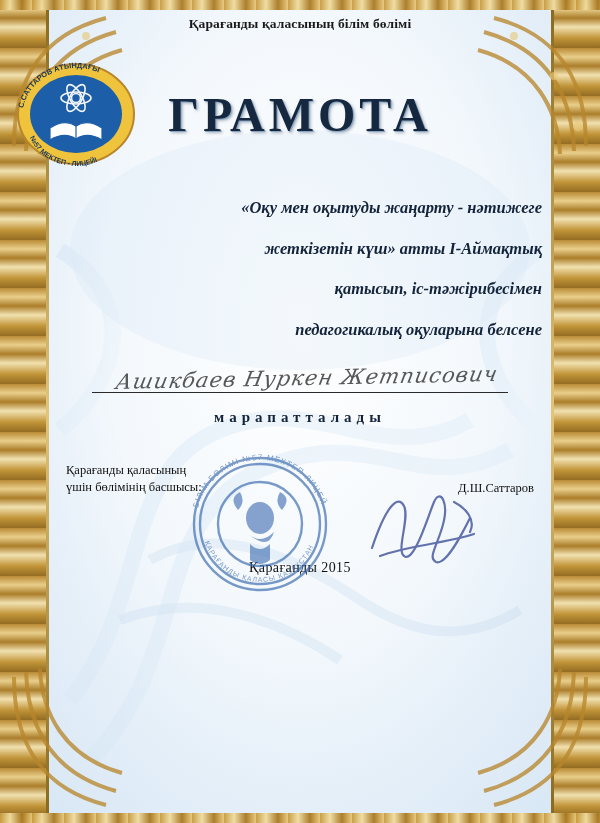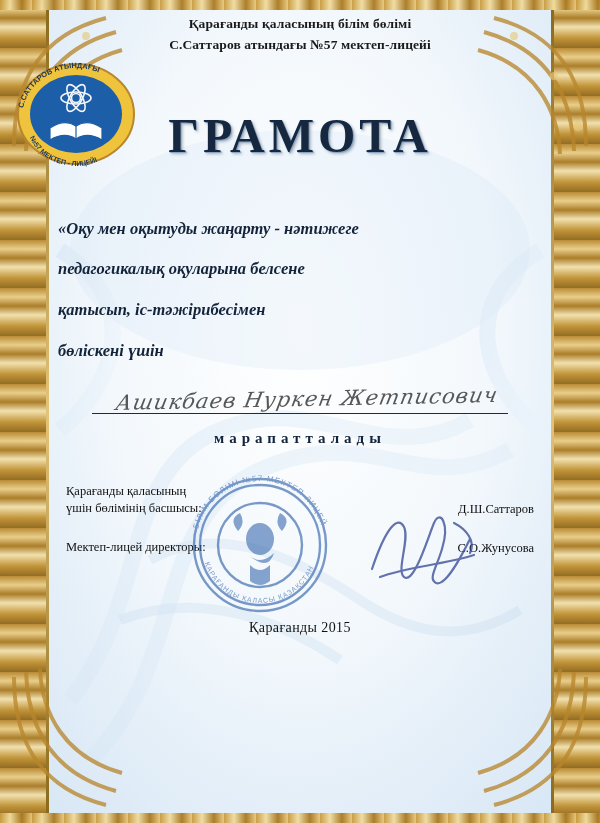--- a/index.html
+++ b/index.html
@@ -125,21 +125,21 @@
     font-size: 48px;
     font-weight: 700;
     letter-spacing: 4px;
     color: #16283f;
     text-shadow: 1px 1px 0 #8aa6c2, 2px 2px 3px rgba(20,40,70,.35);
   }
 
   .body-text {
     margin-top: 56px;
     width: 100%;
-    text-align: left;
+    text-align: right;
     color: #13233a;
   }
   .line {
     font-family: "Liberation Serif", serif;
     font-size: 16.5px;
     font-style: italic;
     font-weight: 700;
     line-height: 1.25;
     margin-bottom: 20px;
   }
@@ -317,54 +317,47 @@
     <g>
       <path d="M40,72 C52,64 60,66 66,70 C72,66 80,64 92,72 L92,84 C80,77 72,79 66,83 C60,79 52,77 40,84 Z" fill="#ffffff" stroke="#1c5ea8" stroke-width="1.2"></path>
       <line x1="66" y1="70" x2="66" y2="83" stroke="#1c5ea8" stroke-width="1.2"></line>
     </g>
   </svg>
 
   <div class="content">
 
     <div class="school-header">
       <div>Қарағанды қаласының білім бөлімі</div>
-      <div>С.Саттаров атындағы №57 мектеп-лицейі</div>
     </div>
 
     <div class="title">ГРАМОТА</div>
 
     <div class="body-text">
       <div class="line l1">«Оқу мен оқытуды жаңарту - нәтижеге</div>
+      <div class="line l2">жеткізетін күш» атты I-Аймақтық</div>
+      <div class="line l4">қатысып, іс-тәжірибесімен</div>
       <div class="line l3">педагогикалық оқуларына белсене</div>
-      <div class="line l4">қатысып, іс-тәжірибесімен</div>
-      <div class="line l5">бөліскені үшін</div>
     </div>
 
     <div class="name-line">
       <span class="handwritten">Ашикбаев Нуркен Жетписович</span>
     </div>
 
     <div class="awarded">марапатталады</div>
 
     <div class="signatures">
 
       <div class="sig-row">
         <div class="sig-role">
           <div>Қарағанды қаласының</div>
           <div>үшін бөлімінің басшысы:</div>
         </div>
         <div class="sig-name">Д.Ш.Саттаров</div>
       </div>
 
-      <div class="sig-row">
-        <div class="sig-role">
-          <div>Мектеп-лицей директоры:</div>
-        </div>
-        <div class="sig-name">С.О.Жунусова</div>
-      </div>
 
       <svg class="stamp" viewBox="0 0 168 168" aria-hidden="true">
         <defs>
           <path id="stampTop" d="M20,84 A64,64 0 0 1 148,84"></path>
           <path id="stampBot" d="M26,84 A58,58 0 0 0 142,84"></path>
         </defs>
         <g fill="none" stroke="#2a5ea8" stroke-width="2.4">
           <circle cx="84" cy="84" r="66"></circle>
           <circle cx="84" cy="84" r="60"></circle>
           <circle cx="84" cy="84" r="42"></circle>

